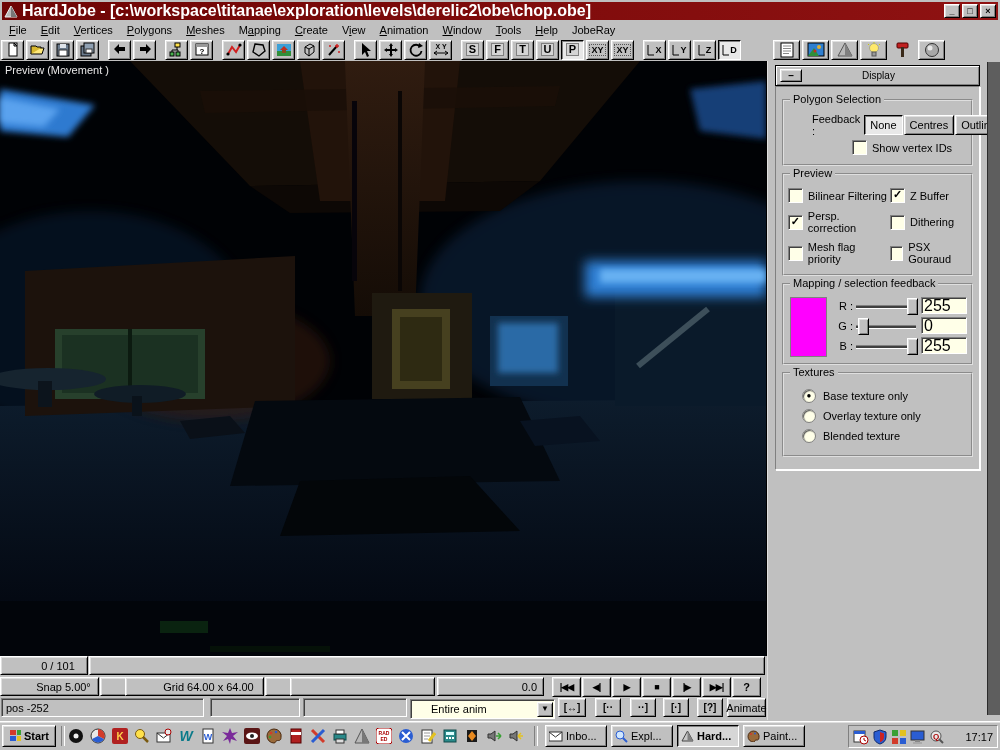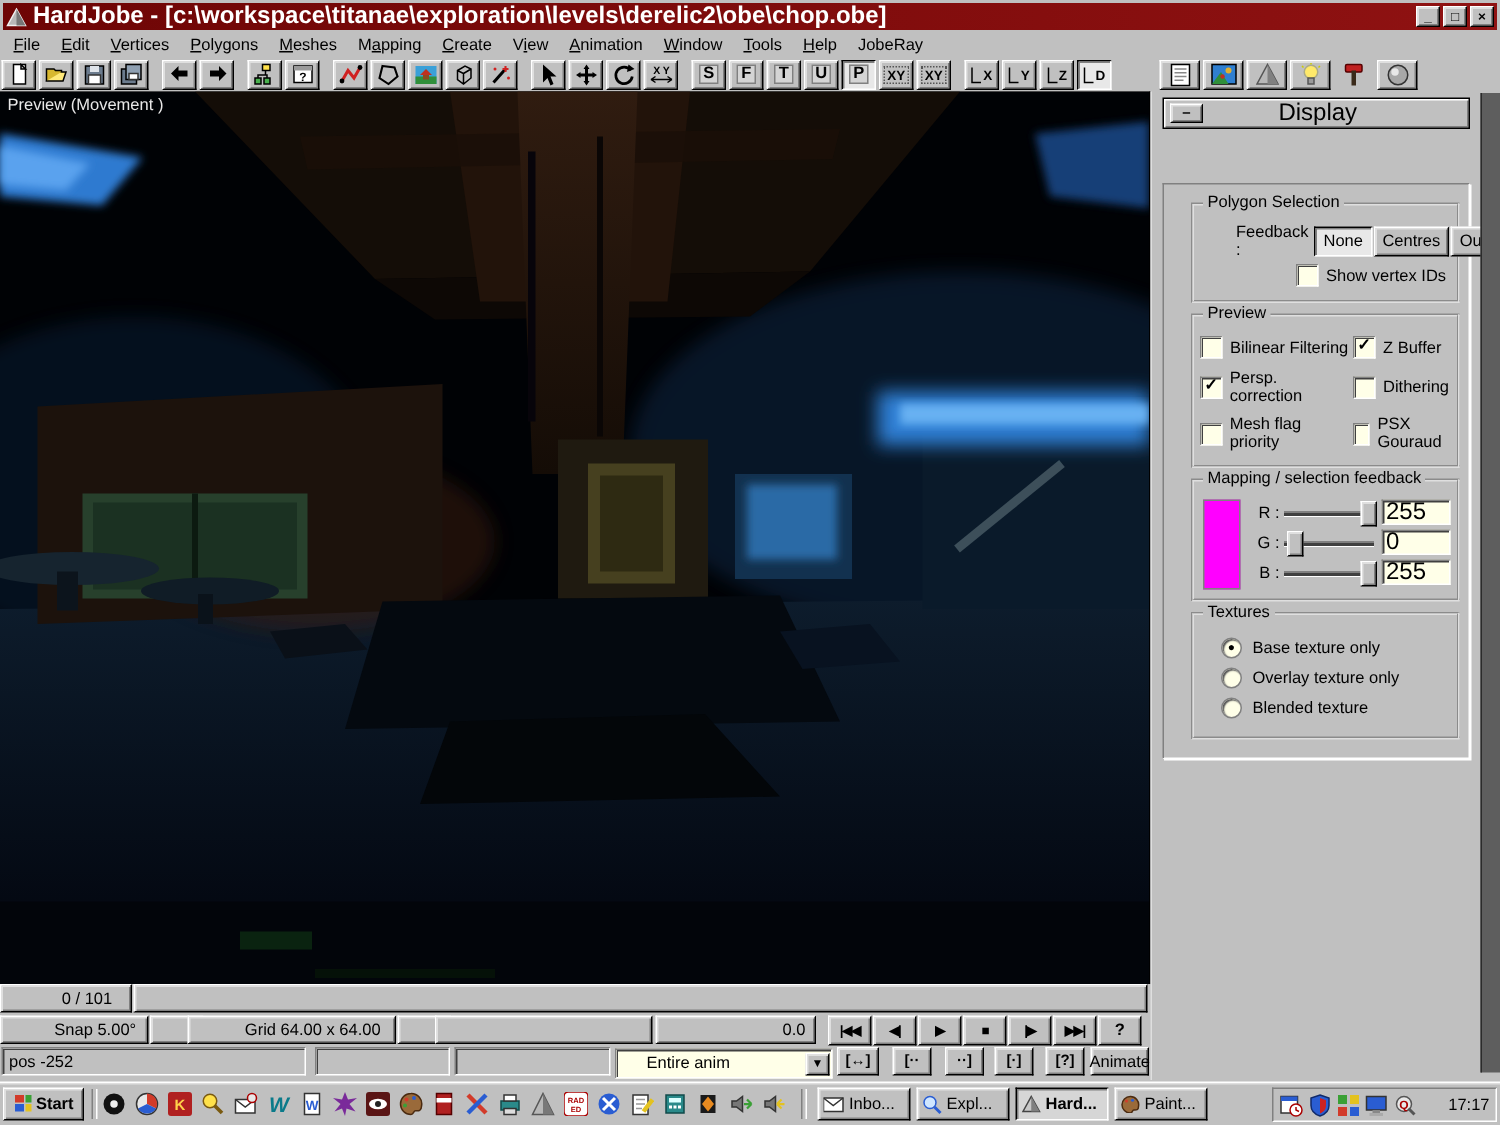--- a/index.html
+++ b/index.html
@@ -35,23 +35,23 @@
   .rtools .tb{width:27px;}
   
   .viewport{left:0;top:61px;width:766px;height:595px;background:#000;border-right:1px solid #000;}
   .vplabel{position:absolute;left:5px;top:3px;color:#e8e8e8;font-size:11px;}
   
   .panel{left:767px;top:61px;width:233px;height:659px;background:#c0c0c0;border-left:1px solid #dfdfdf;}
   .rollup{position:absolute;left:7px;top:4px;width:205px;}
   .rollhead{position:relative;height:19px;background:#c0c0c0;border:1px solid #000;
       box-shadow:inset 1px 1px 0 #fff, inset -1px -1px 0 #808080;display:flex;align-items:center;}
   .rollmin{width:22px;height:13px;margin-left:4px;font-size:10px;line-height:9px;text-align:center;font-weight:bold;padding:0;}
-  .rolltitle{flex:1;text-align:center;font-size:16px;margin-right:24px;}
+  .rolltitle{flex:1;text-align:center;font-size:10px;margin-right:24px;}
   .rollbody{border:1px solid;border-color:#808080 #fff #fff #808080;box-shadow:1px 1px 0 #fff;
-      padding:5px 4px 6px 16px;background:#c0c0c0;margin-top:36px;}
+      padding:5px 4px 6px 4px;background:#c0c0c0;}
   .grp{position:relative;border:2px groove #dfdfdf;margin:7px 2px 6px 2px;padding:10px 4px 6px 4px;}
   .grp .cap{position:absolute;top:-8px;left:6px;background:#c0c0c0;padding:0 3px;font-size:11px;}
   .fbrow{display:flex;align-items:center;margin:2px 0 3px 24px;}
   .fbbtn{height:20px;padding:0 5px;font-size:11px;display:flex;align-items:center;margin-left:1px;}
   .chkrow{display:flex;align-items:center;margin:3px 0;}
   .chk{width:13px;height:13px;background:#ffffe8;border:1px solid;border-color:#808080 #fff #fff #808080;
       box-shadow:inset 1px 1px 0 #404040;font-size:11px;line-height:11px;text-align:center;font-weight:bold;}
   .chklbl{margin-left:5px;}
   .pvgrid{display:grid;grid-template-columns:102px 1fr;row-gap:1px;}
   .maprow{display:flex;}

